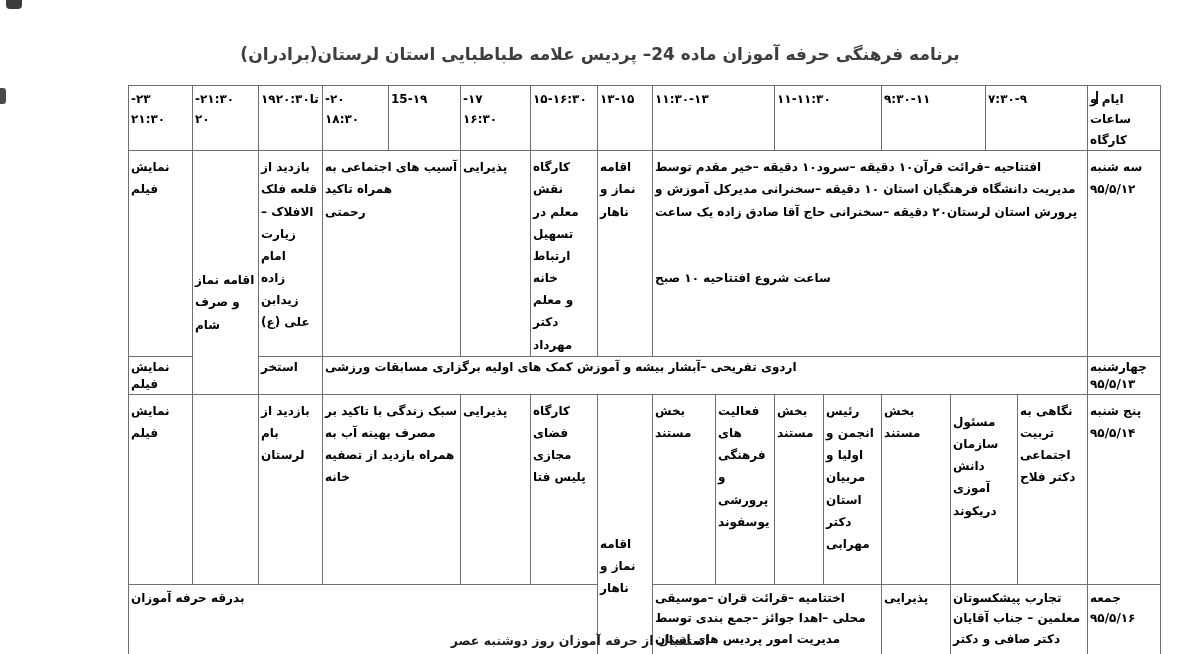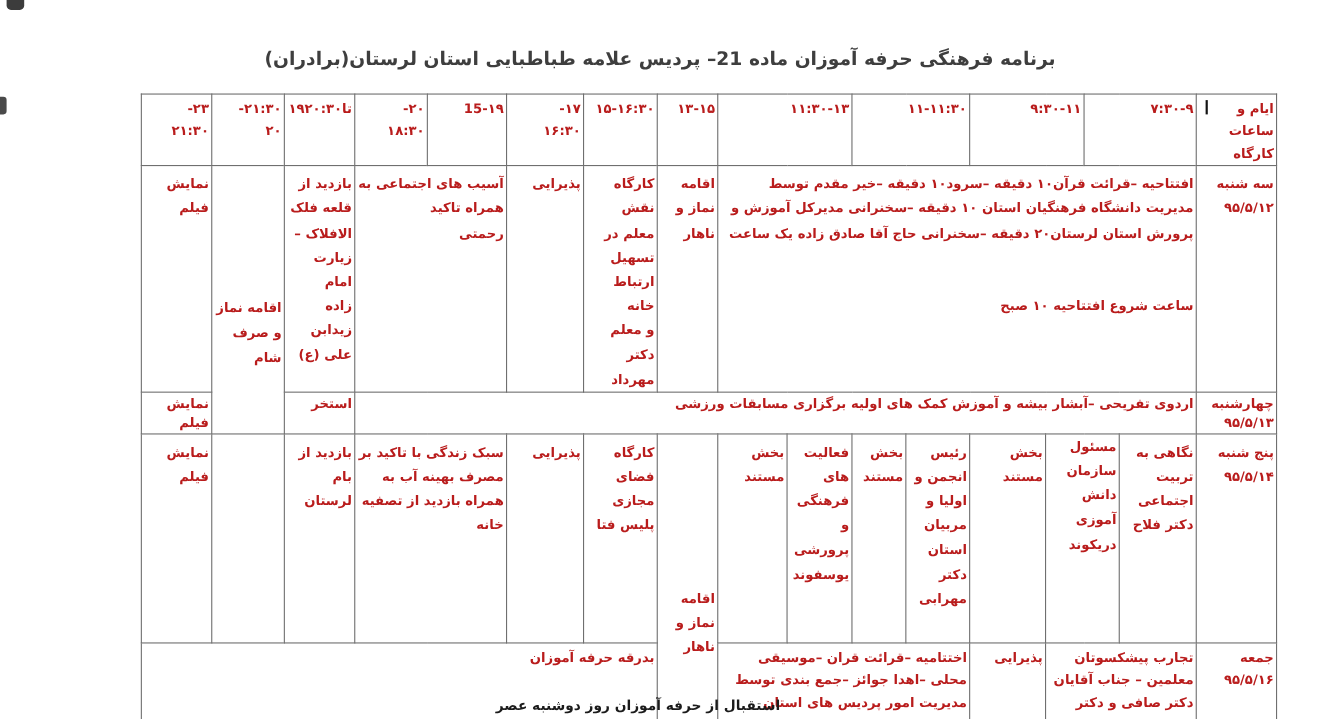--- a/index.html
+++ b/index.html
@@ -13,22 +13,22 @@
     text-align:center;font-size:17px;font-weight:bold;color:#3e3e3e;
     direction:rtl;
   }
   table.schedule{
     position:absolute;top:85px;left:128px;width:1032px;
     border-collapse:collapse;table-layout:fixed;
     direction:rtl;
   }
   table.schedule td{
     border:1px solid #6f6f6f;
-    vertical-align:top;text-align:right;
-    font-size:12px;font-weight:bold;color:#b91c1c;
+    vertical-align:top;text-align:left;
+    font-size:12px;font-weight:bold;color:#000000;
     padding:5px 2px 0 2px;
     white-space:pre-line;
     word-wrap:break-word;
   }
   .caption{
     position:absolute;top:633px;left:0;width:1160px;
     text-align:center;font-size:12.5px;font-weight:bold;color:#1b1b1b;
     direction:rtl;
   }
   .caret{
@@ -42,21 +42,21 @@
     position:absolute;left:0;top:88px;width:6px;height:16px;background:#4a4a4a;
     border-radius:0 3px 3px 0;
   }
 </style>
 </head>
 <body>
 
 <div class="artifact-a"></div>
 <div class="artifact-b"></div>
 
-<h1 class="title">برنامه فرهنگی حرفه آموزان ماده 21– پردیس علامه طباطبایی استان لرستان(برادران)</h1>
+<h1 class="title">برنامه فرهنگی حرفه آموزان ماده 24– پردیس علامه طباطبایی استان لرستان(برادران)</h1>
 
 <table class="schedule">
   <colgroup id="cols">
       <col style="width: 73px;">
       <col style="width: 70px;">
       <col style="width: 32px;">
       <col style="width: 35px;">
       <col style="width: 69px;">
       <col style="width: 58px;">
       <col style="width: 49px;">
@@ -134,21 +134,21 @@
         <td style="line-height: 1.45; padding-top: 2px;">نمایش
 فیلم</td>
       </tr>
       <tr style="height: 190px;">
         <td style="line-height: 1.85; padding-top: 5px;">پنج شنبه
 ۹۵/۵/۱۴</td>
         <td style="line-height: 1.85; padding-top: 5px; margin-top: 16px;">نگاهی به
 تربیت
 اجتماعی
 دکتر فلاح</td>
-        <td colspan="2" style="line-height: 1.85; padding-top: 0;">مسئول
+        <td colspan="2" style="line-height: 1.85; padding-top: 16px;">مسئول
 سازمان
 دانش
 آموزی
 دریکوند</td>
         <td style="line-height: 1.85; padding-top: 5px;">بخش
 مستند</td>
         <td style="line-height: 1.85; padding-top: 5px;">رئیس
 انجمن و
 اولیا و
 مربیان

